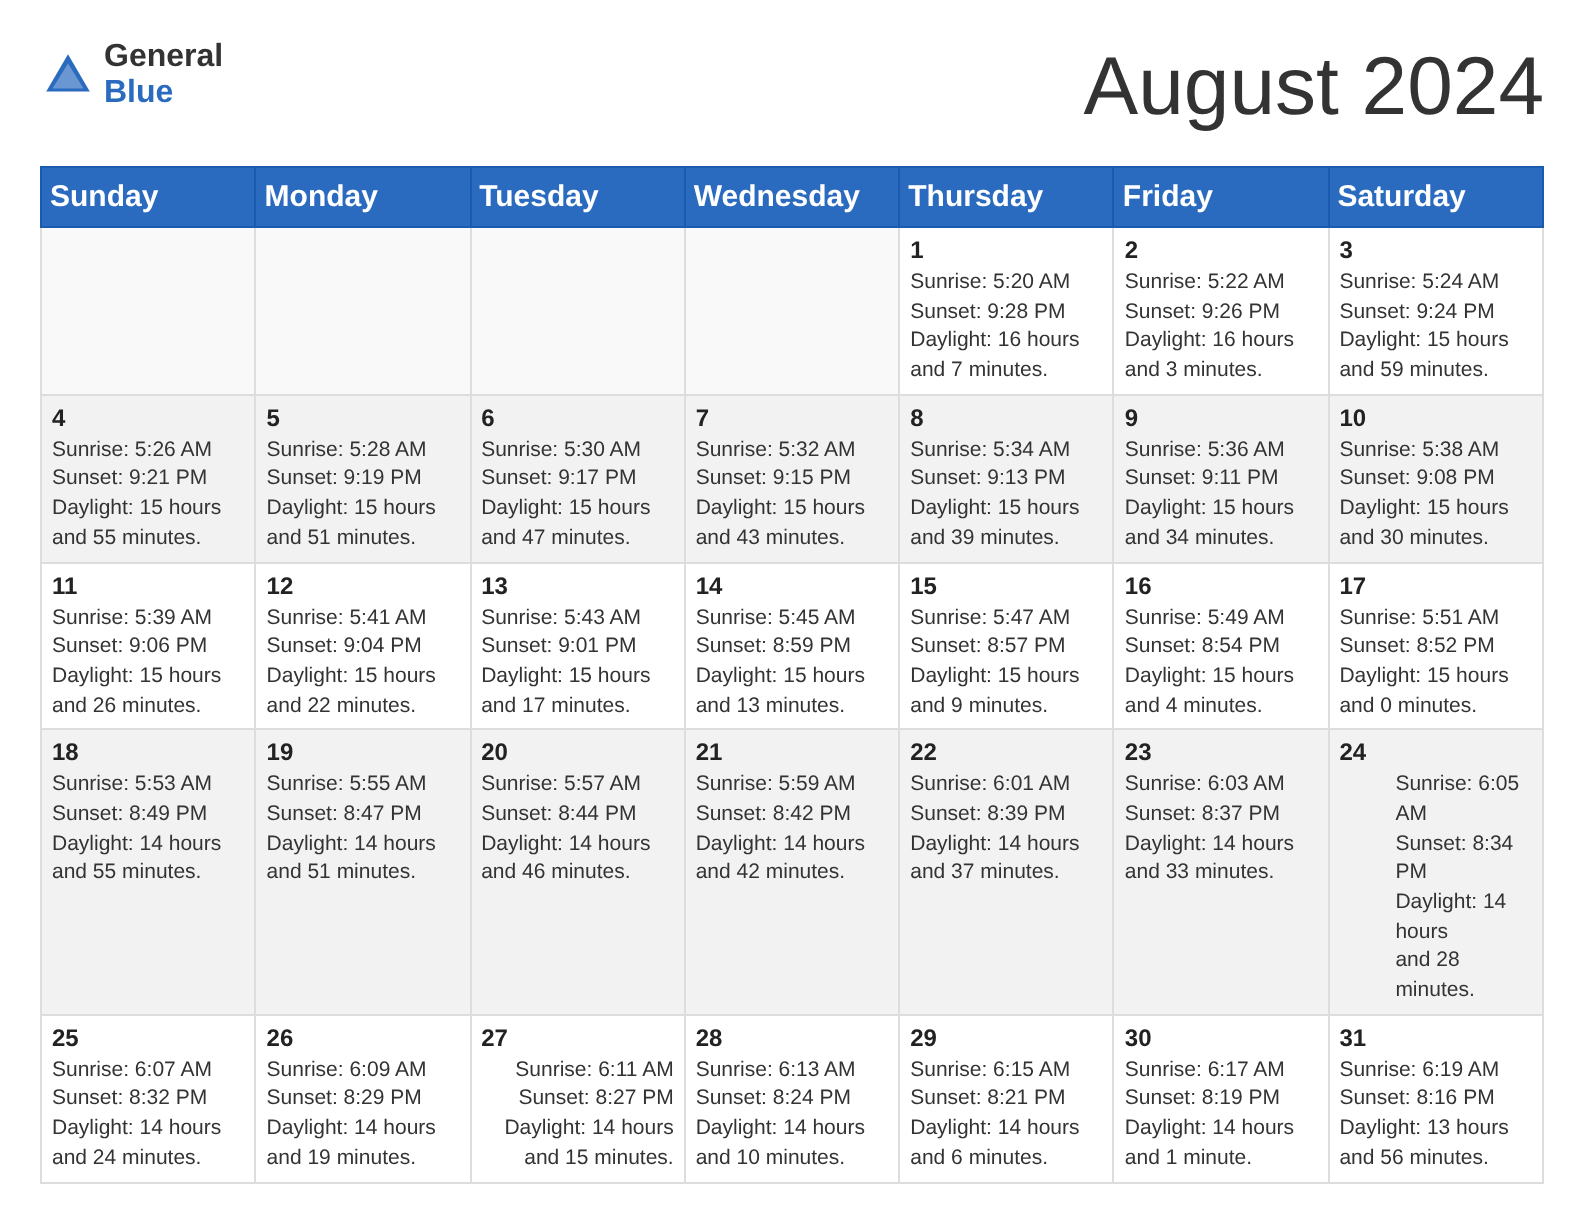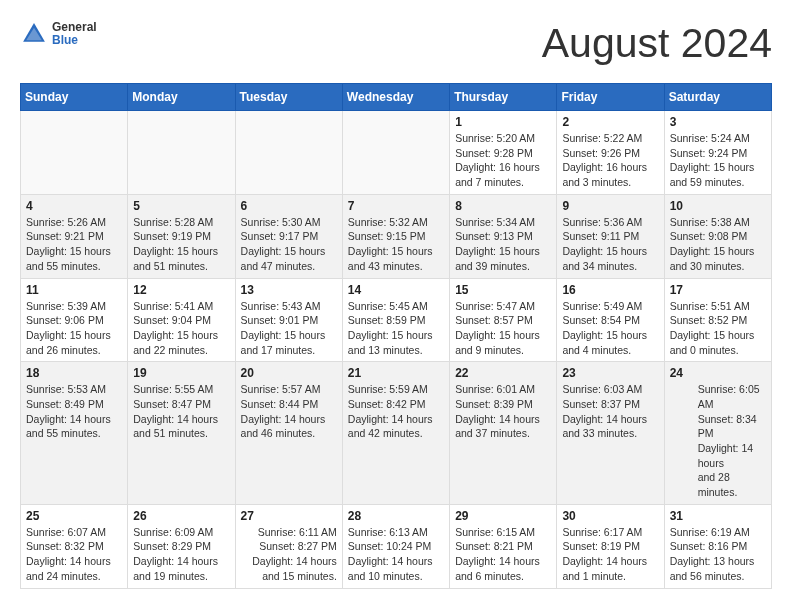--- a/index.html
+++ b/index.html
@@ -15,21 +15,21 @@
       justify-content: space-between;
       align-items: flex-start;
       margin-bottom: 16px;
     }
     .logo {
       display: flex;
       align-items: center;
       gap: 4px;
     }
     .logo-text {
-      font-size: 12px;
+      font-size: 16px;
       font-weight: bold;
       line-height: 1.1;
     }
     .logo-text .general { color: #333; }
     .logo-text .blue { color: #2a6bbf; }
     .logo-icon {
       width: 28px;
       height: 28px;
     }
     .title-block {
@@ -50,21 +50,21 @@
       font-size: 11px;
     }
     thead tr {
       background: #2a6bbf;
       color: #fff;
     }
     thead th {
       padding: 6px 4px;
       text-align: left;
       font-weight: bold;
-      font-size: 12px;
+      font-size: 15px;
       border: 1px solid #1a5aaf;
     }
     tbody tr {
       vertical-align: top;
     }
     tbody tr:nth-child(odd) {
       background: #fff;
     }
     tbody tr:nth-child(even) {
       background: #f2f2f2;
@@ -320,21 +320,21 @@
         <td>
           <div class="day-number">27</div>
           <div class="day-info" style="white-space: pre-line; text-align: right;">Sunrise: 6:11 AM
 Sunset: 8:27 PM
 Daylight: 14 hours
 and 15 minutes.</div>
         </td>
         <td>
           <div class="day-number">28</div>
           <div class="day-info" style="white-space: pre-line;">Sunrise: 6:13 AM
-Sunset: 10:24 PM
+Sunset: 8:24 PM
 Daylight: 14 hours
 and 10 minutes.</div>
         </td>
         <td>
           <div class="day-number">29</div>
           <div class="day-info" style="white-space: pre-line;">Sunrise: 6:15 AM
 Sunset: 8:21 PM
 Daylight: 14 hours
 and 6 minutes.</div>
         </td>

